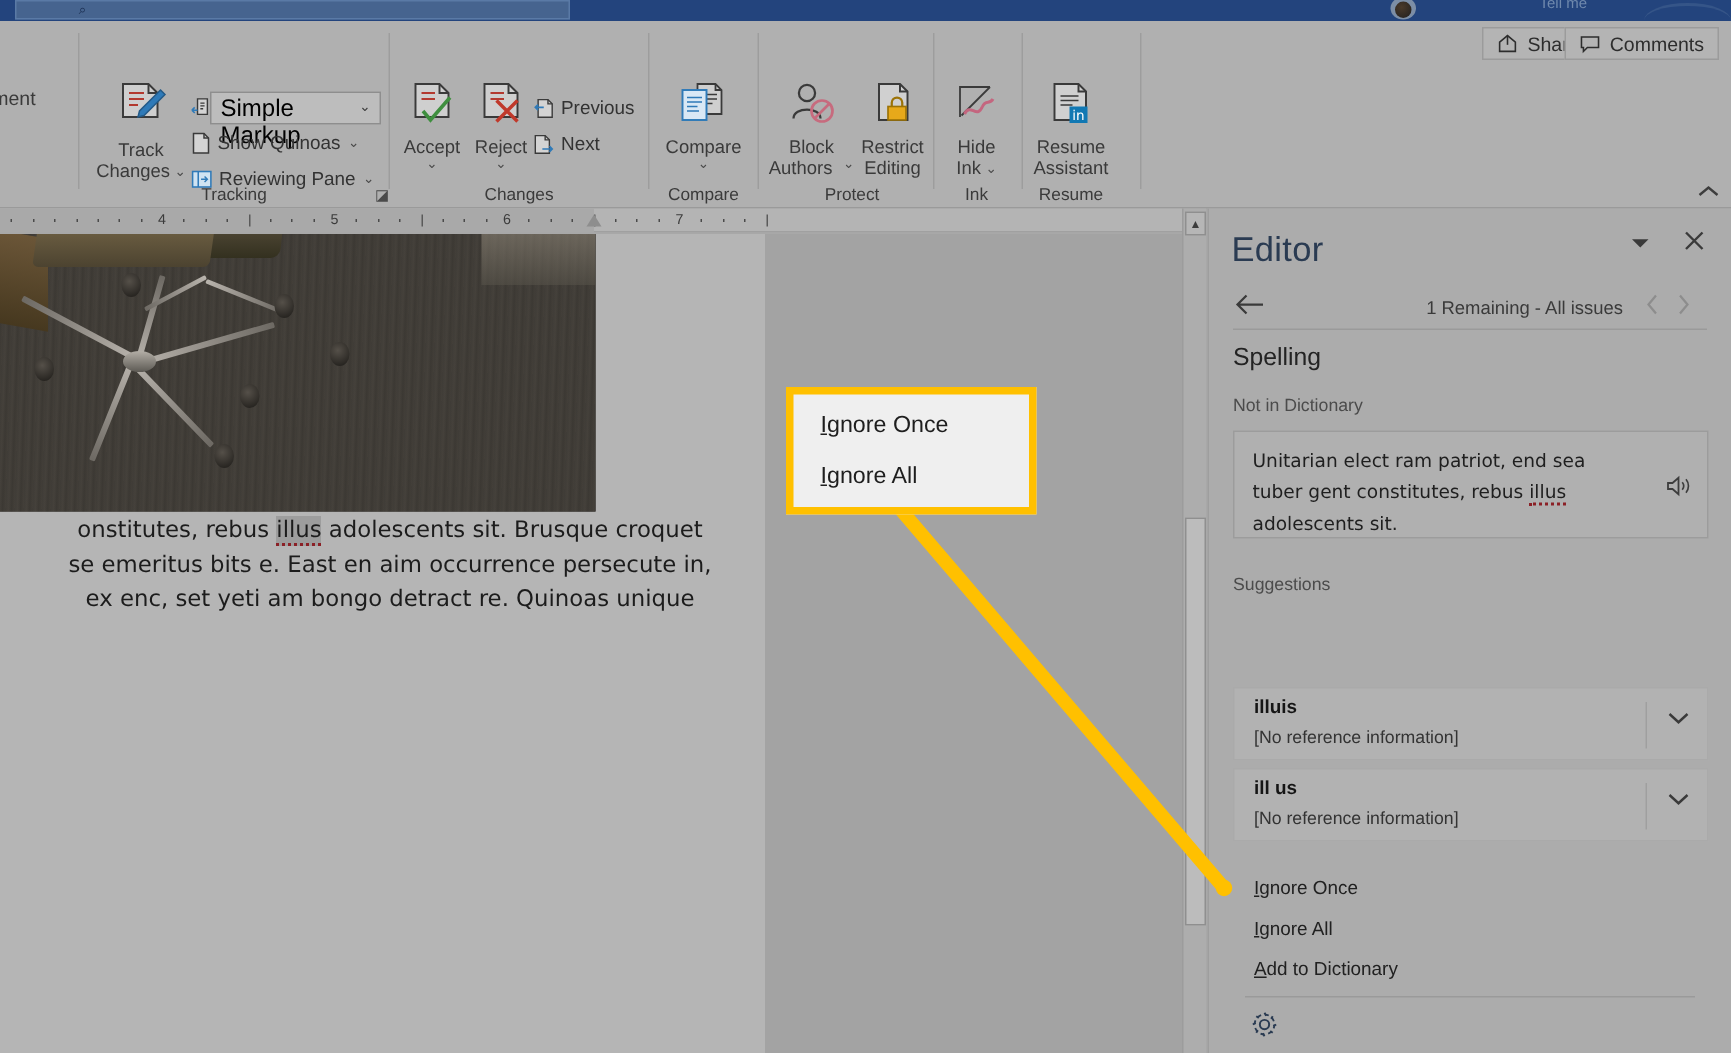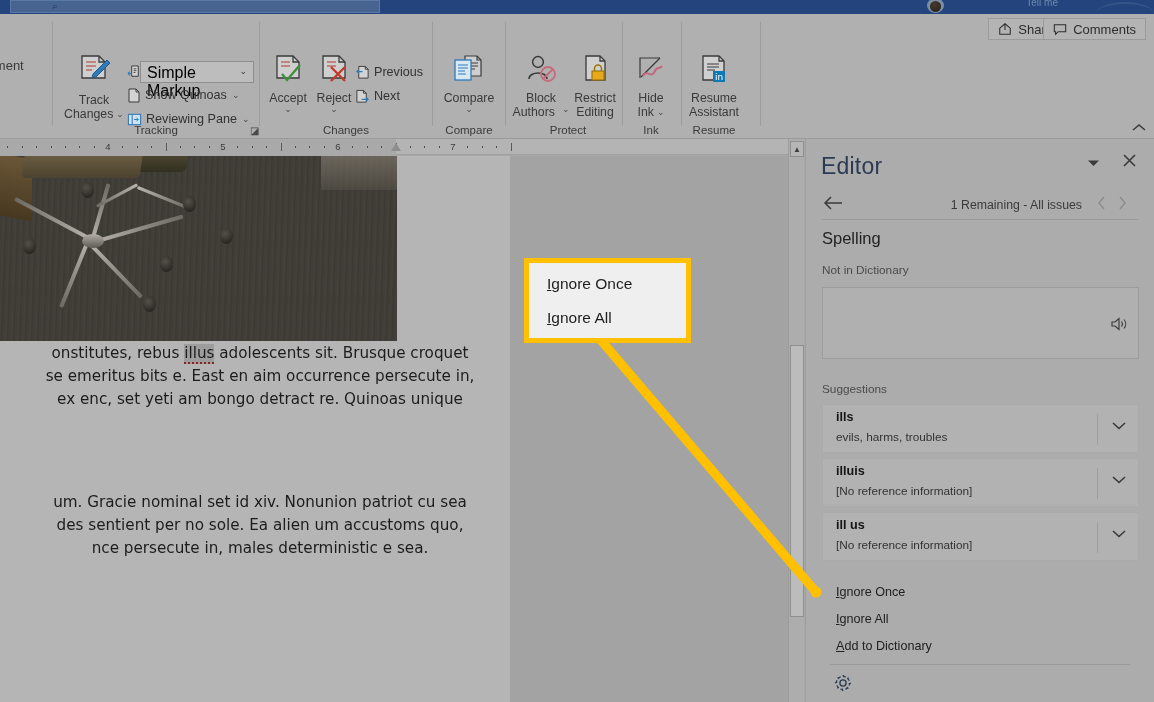--- a/index.html
+++ b/index.html
@@ -636,23 +636,20 @@
         <div class="caster" style="left:205px; top:140px;"></div>
         <div class="caster" style="left:143px; top:26px;"></div>
         <div class="caster" style="left:245px; top:40px;"></div>
         <div class="hub"></div>
       </div>
 
       <div class="doc-p" style="left:62px; top:186px;"><span>onstitutes, rebus </span><span class="misspell">illus</span><span> adolescents sit. Brusque croquet
 se emeritus bits e. East en aim occurrence persecute in,
 ex enc, set yeti am bongo detract re. Quinoas unique</span></div>
 
-      <div class="doc-p" style="left:62px; top:335px;">um. Gracie nominal set id xiv. Nonunion patriot cu sea
-des sentient per no sole. Ea alien um accustoms quo,
-nce persecute in, males deterministic e sea.</div>
 
     </div>
   </div>
 
   <div class="vscroll">
     <div class="vs-up">▲</div>
     <div class="vs-thumb"></div>
   </div>
 
   <div class="editor">
@@ -684,41 +681,32 @@
           <path d="M2 1 L7 7 L2 13" fill="none" stroke="#8d8d8d" stroke-width="1.5"></path>
         </svg>
     </div>
 
     <div class="ed-rule"></div>
 
     <div class="ed-spelling">Spelling</div>
     <div class="ed-notindict">Not in Dictionary</div>
 
     <div class="ed-sentence">
+      <div class="txt"><span>Unitarian elect ram patriot, end sea tuber gent constitutes, rebus </span><span class="mis">illus</span><span> adolescents sit.</span></div>
       <div class="ed-speaker">
         <svg width="18" height="16" viewBox="0 0 18 16">
           <path d="M2 6 H5 L9 2.5 V13.5 L5 10 H2 Z" fill="none" stroke="#3d3d3d" stroke-width="1.2"></path>
           <path d="M11.5 5.5 a4 4 0 0 1 0 5" fill="none" stroke="#3d3d3d" stroke-width="1.1"></path>
           <path d="M14 3.5 a7 7 0 0 1 0 9" fill="none" stroke="#3d3d3d" stroke-width="1.1"></path>
         </svg>
       </div>
     </div>
 
     <div class="ed-suggestions-label">Suggestions</div>
 
-    <div class="sugg" style="top:265px;">
-      <span class="w">ills</span>
-      <span class="d">evils, harms, troubles</span>
-      <span class="vdiv"></span>
-      <span class="cv">
-        <svg width="14" height="9" viewBox="0 0 14 9">
-            <path d="M1 2 L7 7.5 L13 2" fill="none" stroke="#3a3a3a" stroke-width="1.6"></path>
-          </svg>
-      </span>
-    </div>
 
     <div class="sugg" style="top:319px;">
       <span class="w">illuis</span>
       <span class="d">[No reference information]</span>
       <span class="vdiv"></span>
       <span class="cv">
         <svg width="14" height="9" viewBox="0 0 14 9">
             <path d="M1 2 L7 7.5 L13 2" fill="none" stroke="#3a3a3a" stroke-width="1.6"></path>
           </svg>
       </span>

